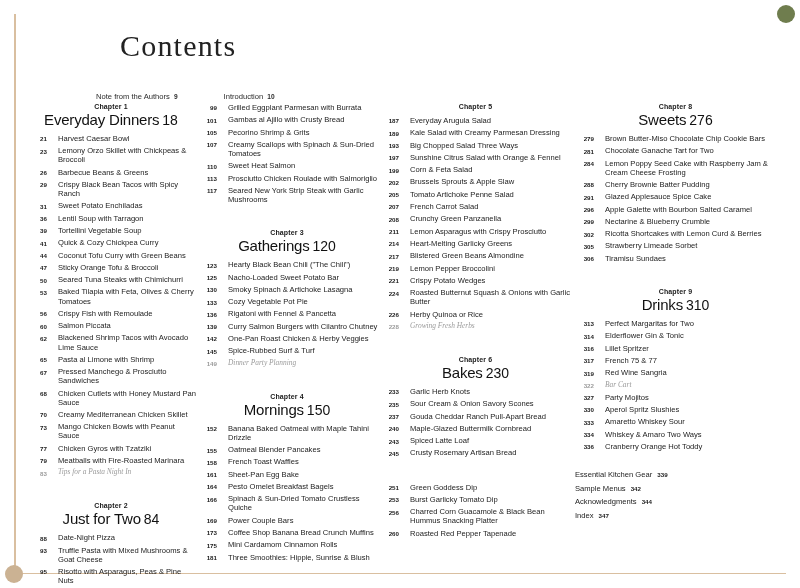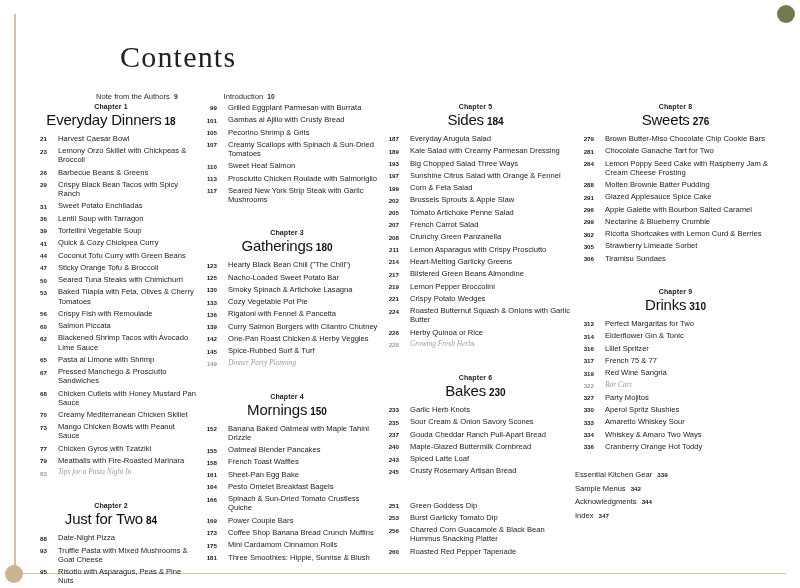--- a/index.html
+++ b/index.html
@@ -42,21 +42,21 @@
   }
   .dot-bl{
     left:-9px;bottom:-9px;
     width:18px;height:18px;
     background:#cbb293;
   }
 
   
   #contents-title{
     position:absolute;
-    left:120px;top:40px;
+    left:120px;top:29px;
     font-family:"Liberation Serif", serif;
     font-size:30px;
     font-weight:400;
     letter-spacing:1.2px;
     color:#222;
   }
   #frontmatter{
     position:absolute;
     left:96px;top:92px;
     width:300px;
@@ -103,22 +103,22 @@
   .chapter-title-row{
     white-space:nowrap;
   }
   .chapter-title{
     font-size:15px;
     font-weight:normal;
     letter-spacing:-.2px;
     color:#111;
   }
   .chapter-page{
-    font-size:10px;
-    font-weight:700;
+    font-size:14px;
+    font-weight:400;
     color:#111;
     margin-left:3px;
   }
 
   
   .entries{
     display:flex;
     flex-direction:column;
     justify-content:center;
   }
@@ -336,21 +336,21 @@
           <div class="entry-title">Prosciutto Chicken Roulade with Salmoriglio</div>
         </div>
         <div class="entry">
           <div class="entry-num">117</div>
           <div class="entry-title">Seared New York Strip Steak with Garlic Mushrooms</div>
         </div>
       </div>
       <div class="gap-lg"></div>
       <div class="chapter-head">
         <div class="chapter-label">Chapter 3</div>
-        <div class="chapter-title-row"><span class="chapter-title">Gatherings</span><span class="chapter-page">180</span></div>
+        <div class="chapter-title-row"><span class="chapter-title">Gatherings</span><span class="chapter-page">120</span></div>
       </div>
       <div class="entries">
         <div class="entry">
           <div class="entry-num">123</div>
           <div class="entry-title">Hearty Black Bean Chili ("The Chili")</div>
         </div>
         <div class="entry">
           <div class="entry-num">125</div>
           <div class="entry-title">Nacho-Loaded Sweet Potato Bar</div>
         </div>
@@ -427,21 +427,20 @@
         </div>
         <div class="entry">
           <div class="entry-num">181</div>
           <div class="entry-title">Three Smoothies: Hippie, Sunrise &amp; Blush</div>
         </div>
       </div>
     </div>
   <div class="column col-3">
       <div class="chapter-head">
         <div class="chapter-label">Chapter 5</div>
-        <div class="chapter-title-row"><span class="chapter-title">Sides</span><span class="chapter-page">184</span></div>
       </div>
       <div class="entries">
         <div class="entry">
           <div class="entry-num">187</div>
           <div class="entry-title">Everyday Arugula Salad</div>
         </div>
         <div class="entry">
           <div class="entry-num">189</div>
           <div class="entry-title">Kale Salad with Creamy Parmesan Dressing</div>
         </div>
@@ -570,21 +569,21 @@
         <div class="entry">
           <div class="entry-num">281</div>
           <div class="entry-title">Chocolate Ganache Tart for Two</div>
         </div>
         <div class="entry">
           <div class="entry-num">284</div>
           <div class="entry-title">Lemon Poppy Seed Cake with Raspberry Jam &amp; Cream Cheese Frosting</div>
         </div>
         <div class="entry">
           <div class="entry-num">288</div>
-          <div class="entry-title">Molten Brownie Batter Pudding</div>
+          <div class="entry-title">Cherry Brownie Batter Pudding</div>
         </div>
         <div class="entry">
           <div class="entry-num">291</div>
           <div class="entry-title">Glazed Applesauce Spice Cake</div>
         </div>
         <div class="entry">
           <div class="entry-num">296</div>
           <div class="entry-title">Apple Galette with Bourbon Salted Caramel</div>
         </div>
         <div class="entry">

